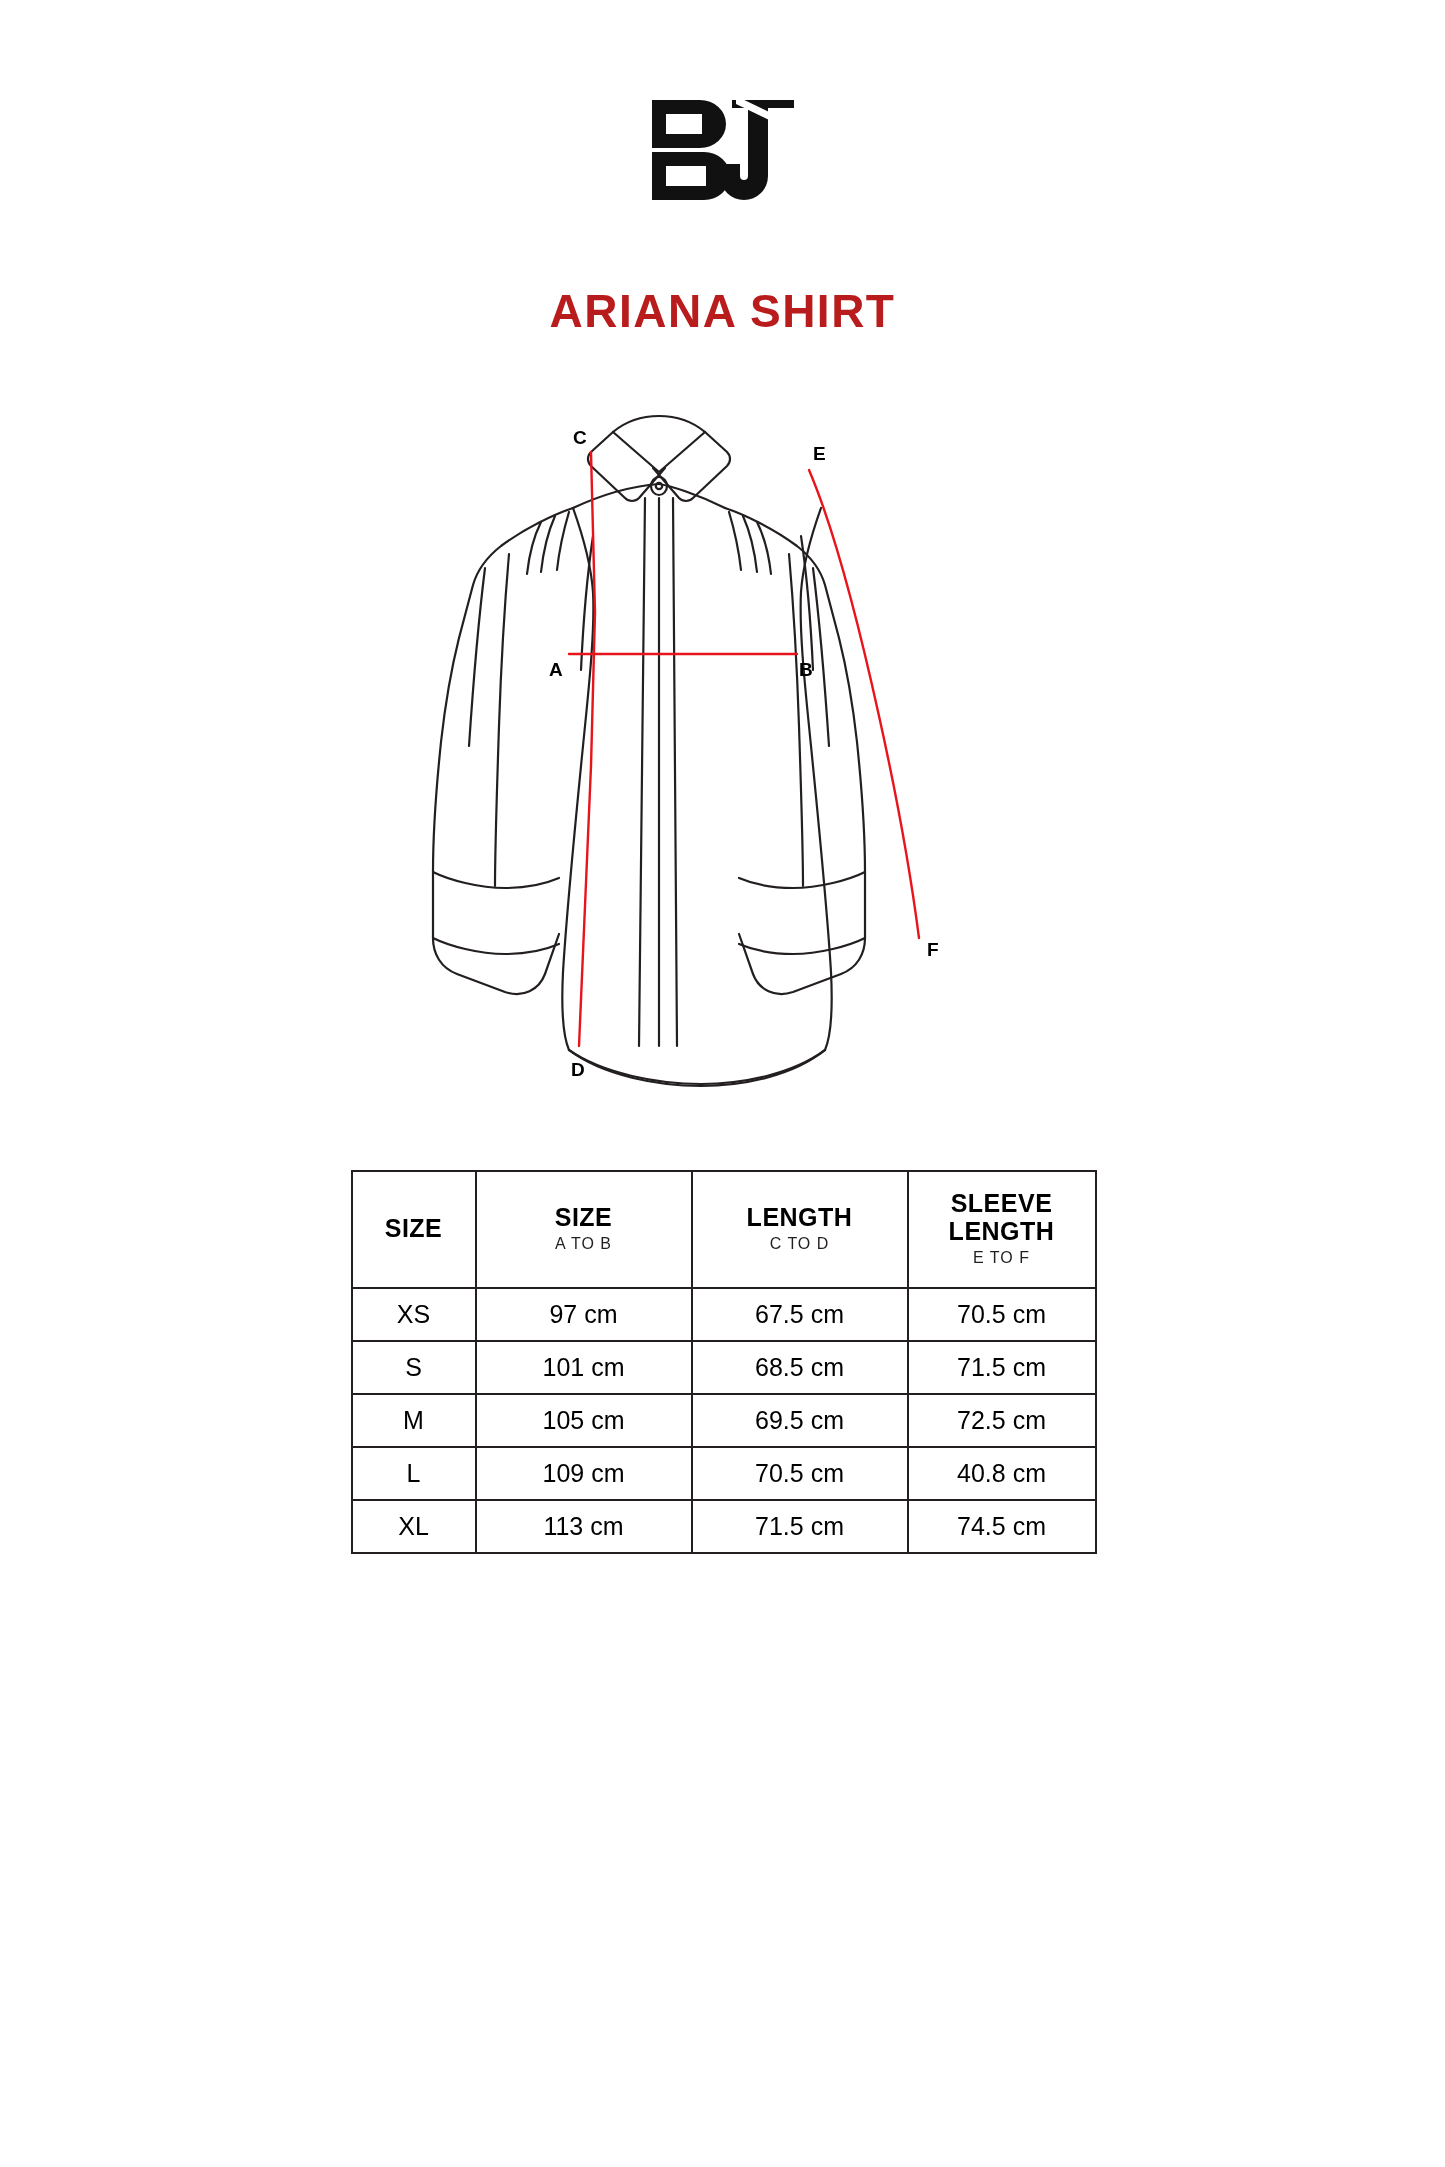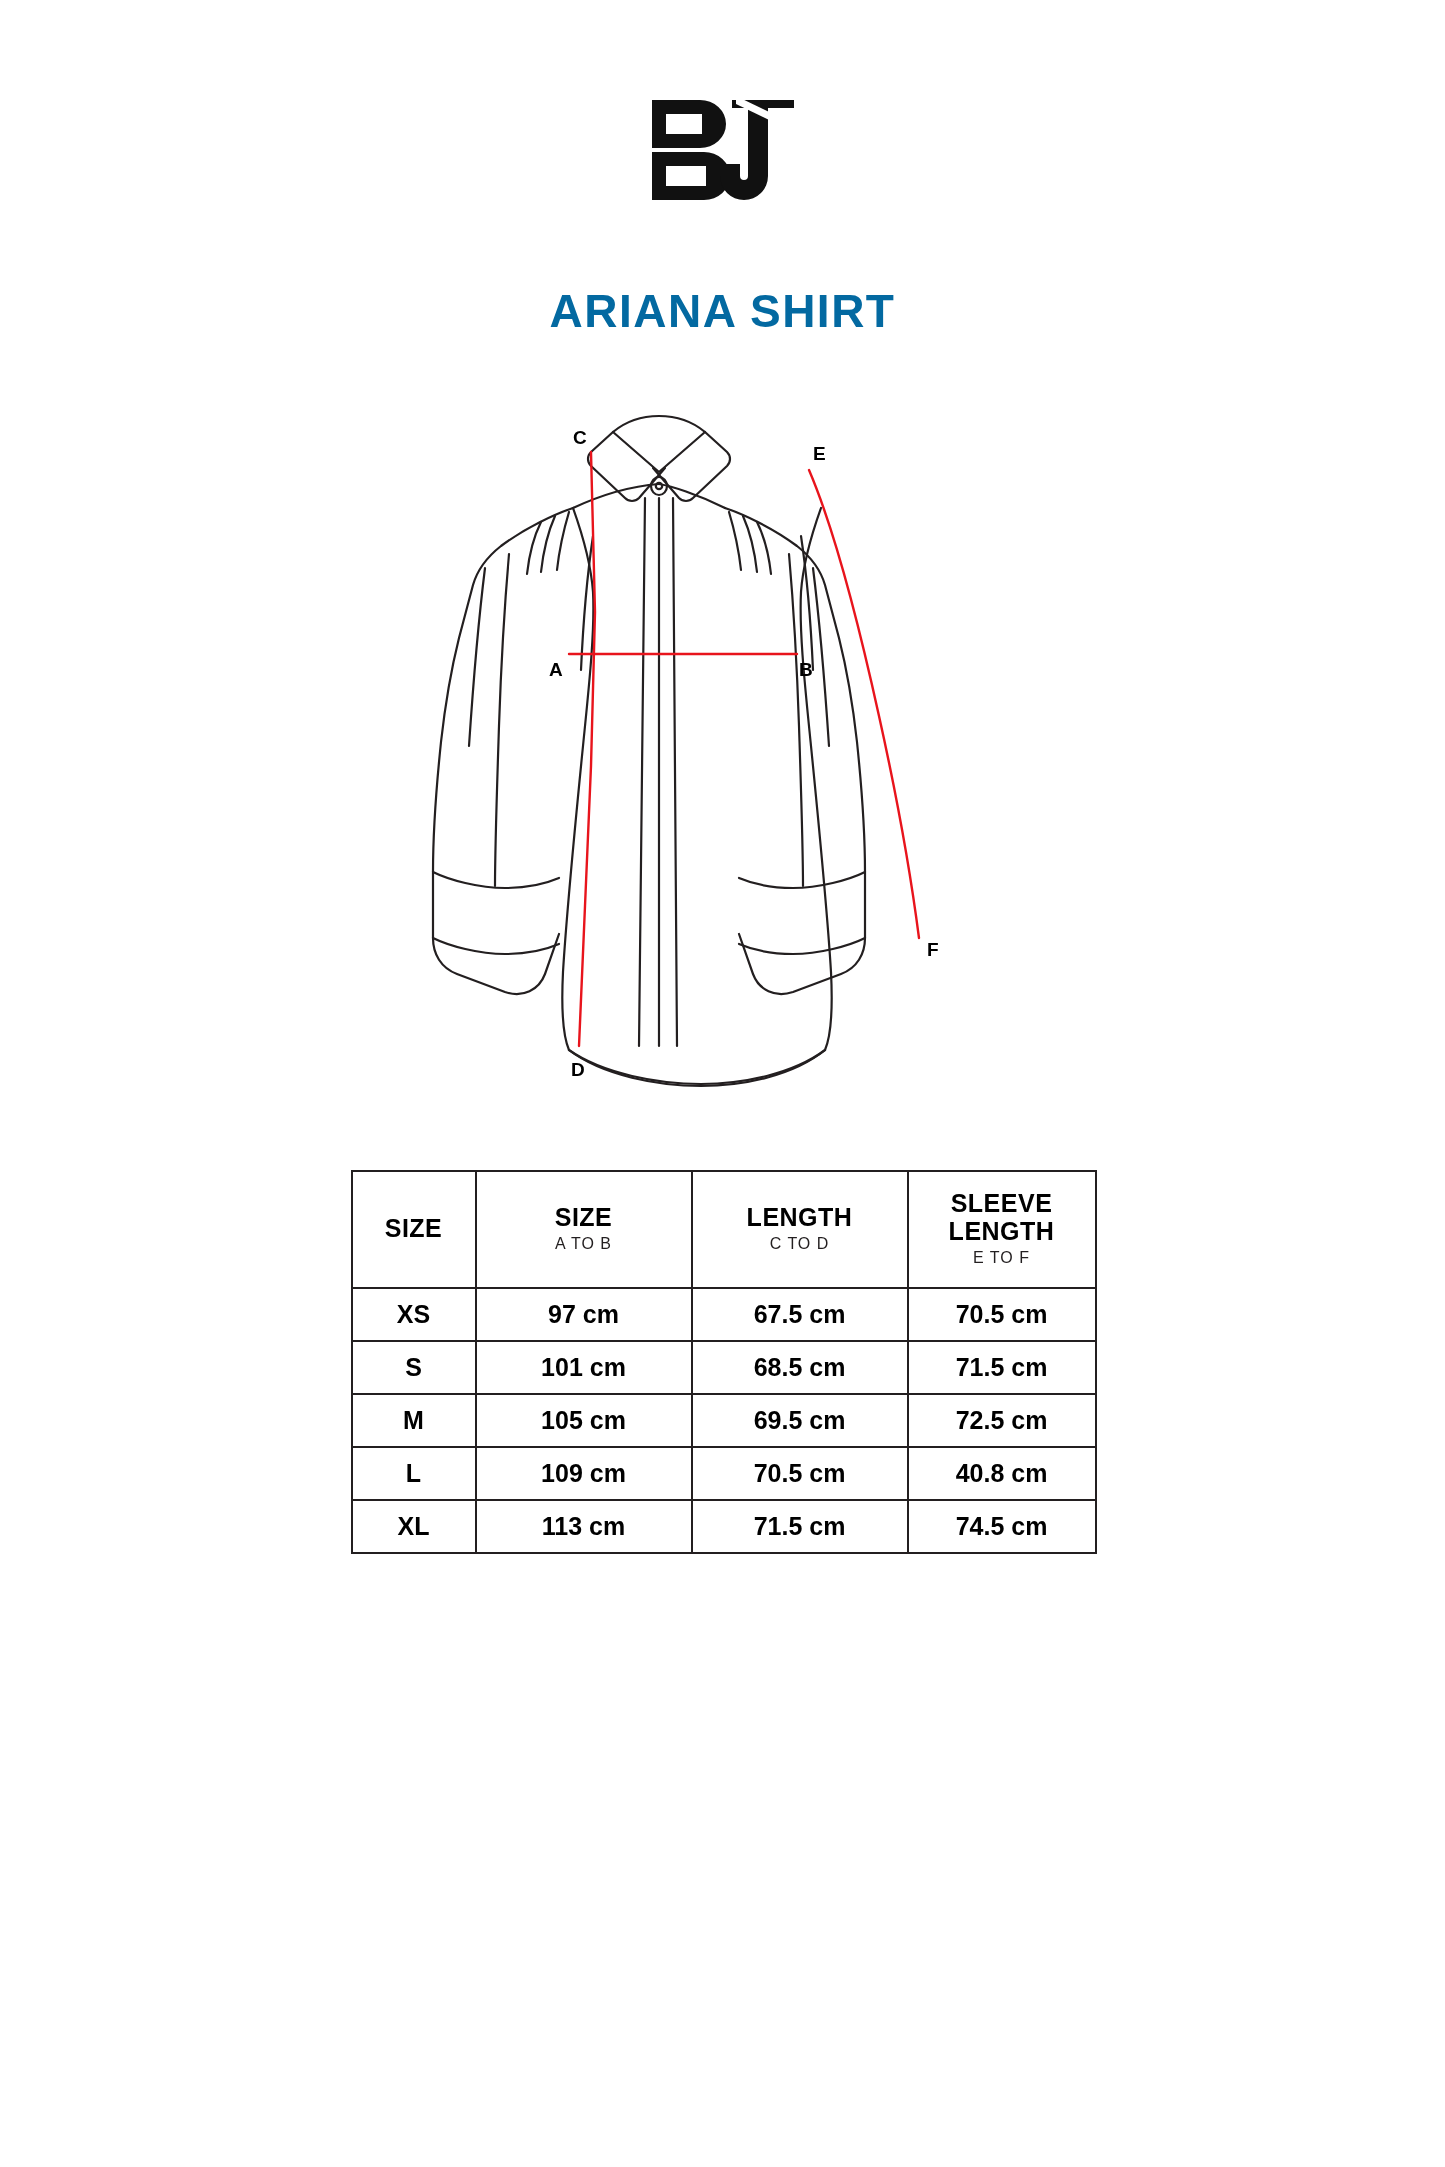--- a/index.html
+++ b/index.html
@@ -32,21 +32,21 @@
     align-items: center;
     justify-content: center;
   }
 
   
   .title {
     margin-top: 80px;
     font-size: 46px;
     font-weight: bold;
     letter-spacing: 1.5px;
-    color: #0369a1;
+    color: #b91c1c;
     text-align: center;
   }
 
   
   .illustration {
     margin-top: 48px;
     width: 900px;
     height: 760px;
     display: flex;
     justify-content: center;
@@ -82,21 +82,21 @@
     display: block;
     font-size: 16px;
     font-weight: normal;
     letter-spacing: 1px;
     margin-top: 4px;
     color: #231f20;
   }
   table.size-chart tbody td {
     padding: 11px 4px;
     font-size: 25px;
-    font-weight: bold;
+    font-weight: normal;
   }
   td.size-cell {
     font-size: 30px;
     font-weight: bold;
   }
   col.col-size { width: 124px; }
   col.col-bust { width: 216px; }
   col.col-length { width: 216px; }
   col.col-sleeve { width: 188px; }
 </style>

